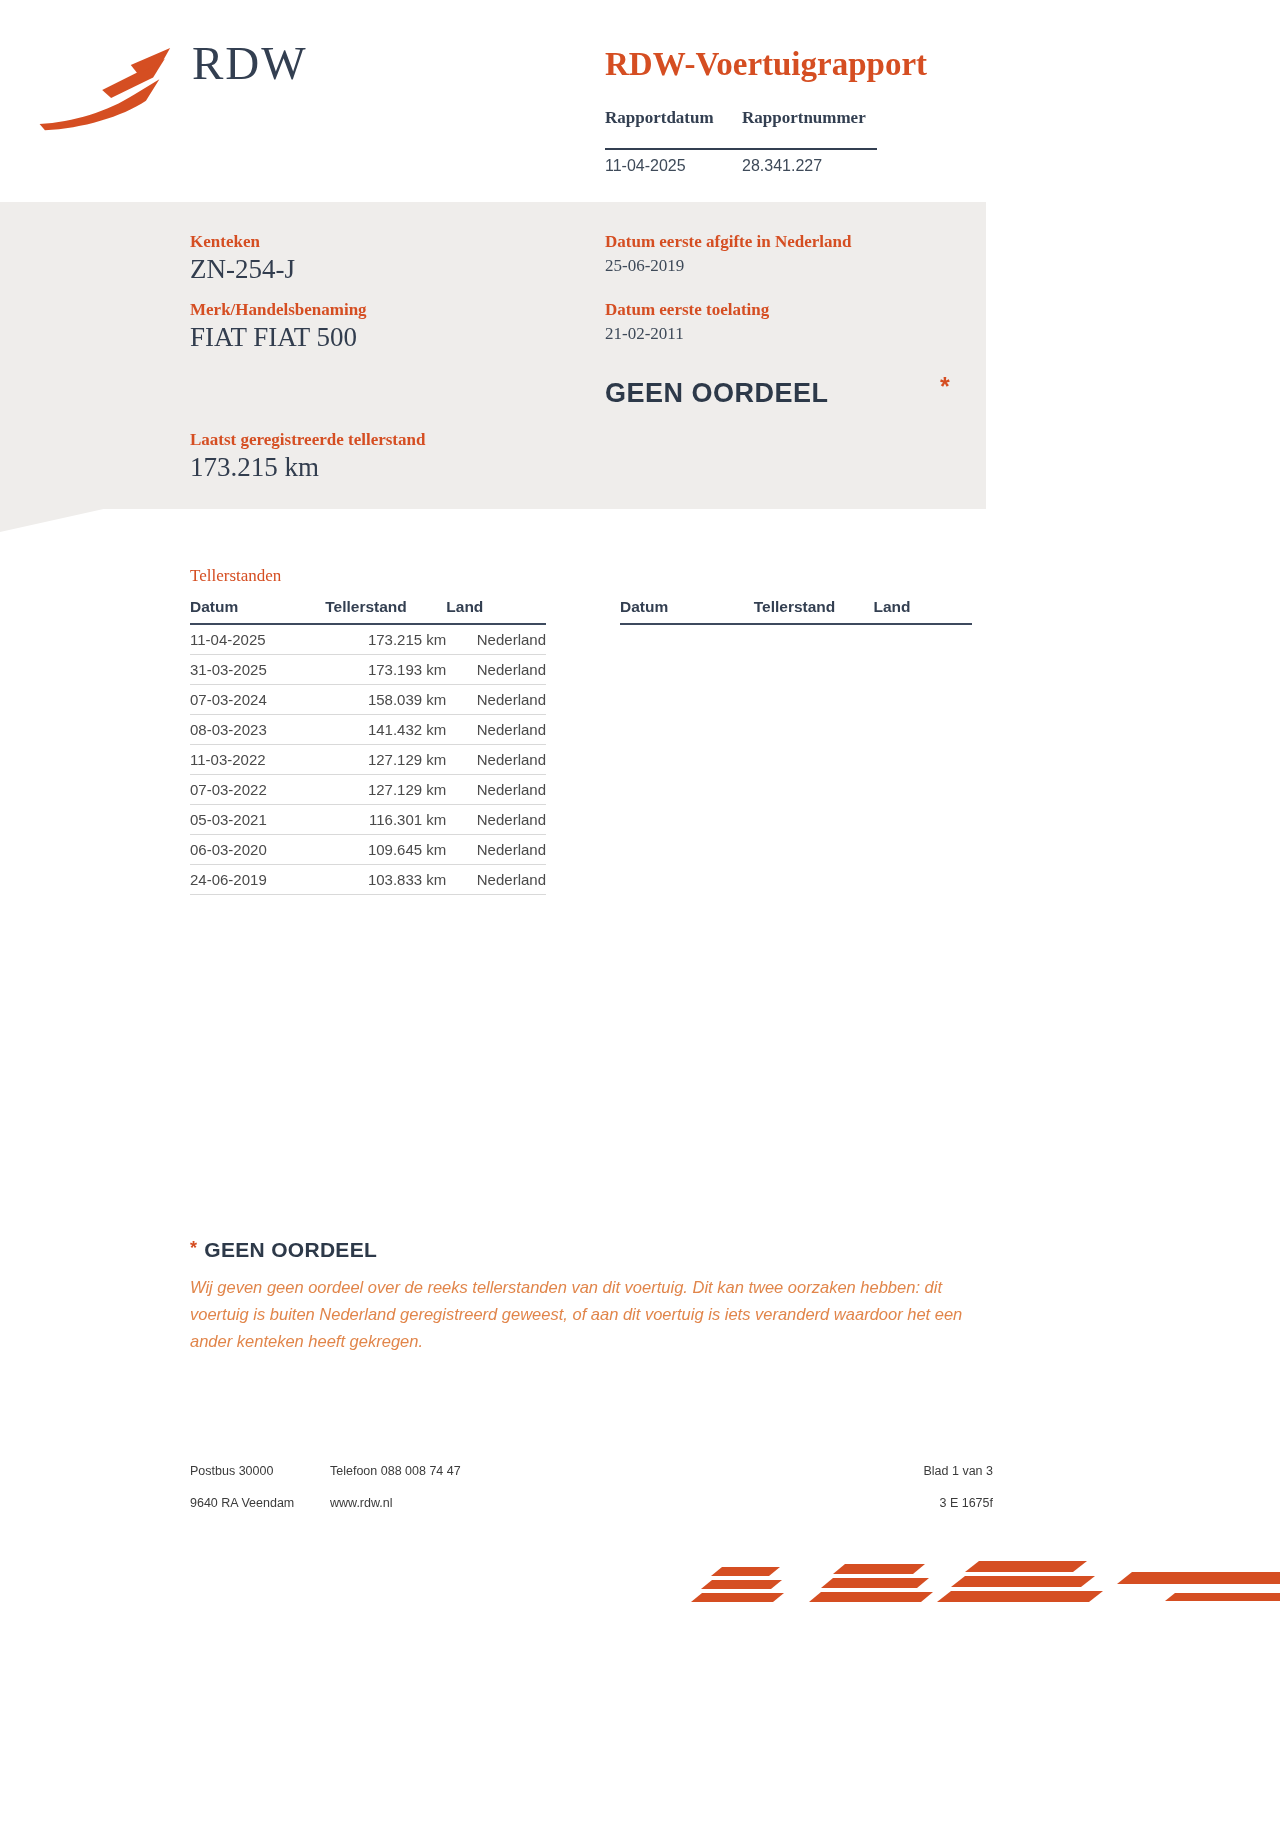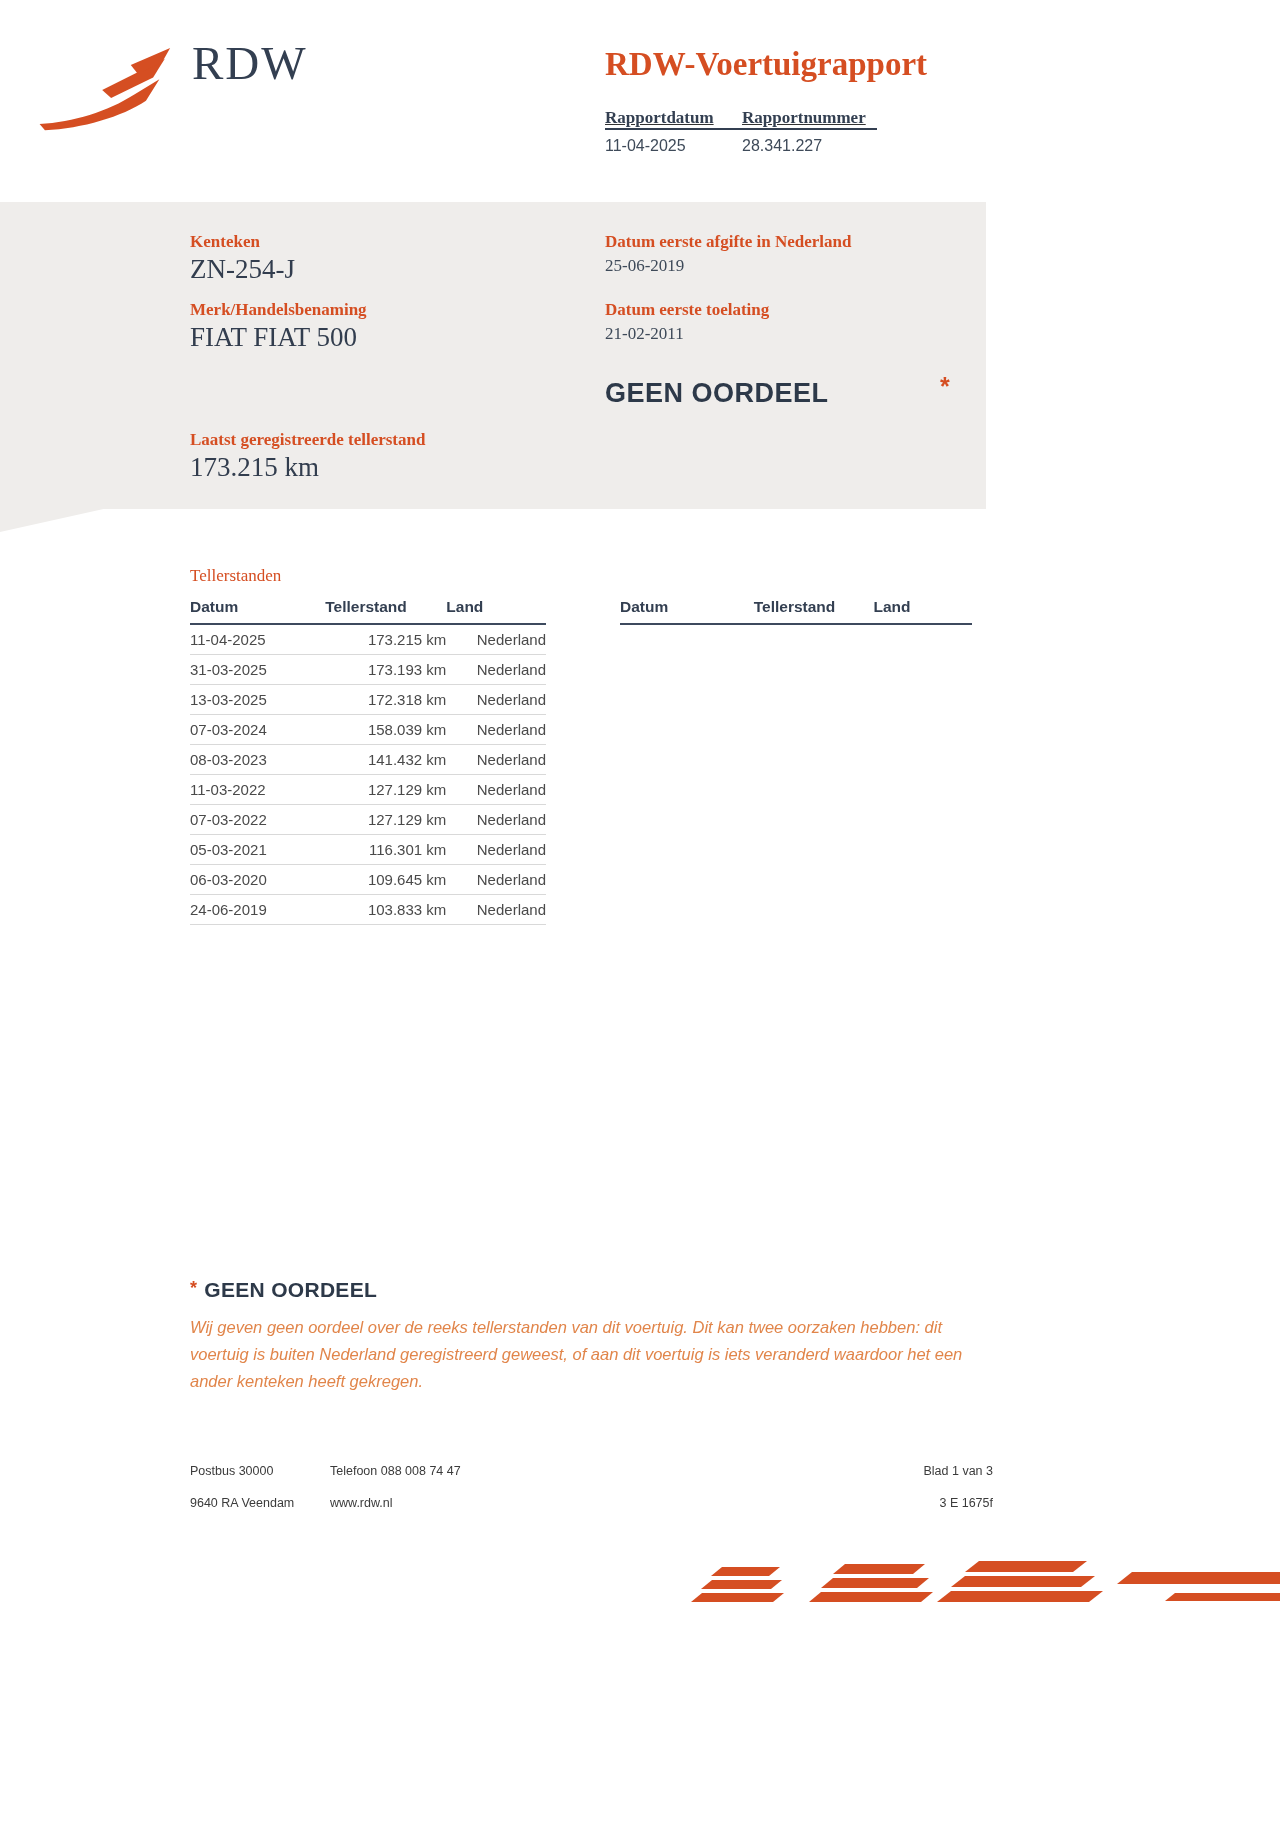--- a/index.html
+++ b/index.html
@@ -19,21 +19,21 @@
 
   
   .logo-svg{position:absolute;left:36px;top:44px;width:152px;height:92px;}
   .logo-svg path{fill:var(--accent);}
   .wordmark{position:absolute;left:192px;top:36px;font-family:"Liberation Serif",serif;
     font-size:47px;font-weight:400;letter-spacing:2px;color:var(--navy);}
   .doc-title{position:absolute;left:605px;top:46px;font-family:"Liberation Serif",serif;
     font-size:33px;font-weight:700;color:var(--accent);white-space:nowrap;text-align:center;}
   .report-meta{position:absolute;left:605px;top:108px;width:300px;}
   .meta-labels{display:grid;grid-template-columns:137px auto;width:272px;
-    border-bottom:2px solid var(--navy);padding-bottom:0;text-decoration:underline;}
+    border-bottom:2px solid var(--navy);padding-bottom:20px;}
   .meta-labels span{font-family:"Liberation Serif",serif;font-weight:700;font-size:17px;color:var(--navy);}
   .meta-values{display:grid;grid-template-columns:137px auto;width:272px;padding-top:7px;}
   .meta-values span{font-size:16px;color:#3e4a59;}
 
   
   .info-panel{position:absolute;left:0;top:202px;width:986px;height:330px;background:var(--panel_bg);
     clip-path:polygon(0 0,100% 0,100% 93%,10.5% 93%,0 100%);}
   .field-label{position:absolute;font-family:"Liberation Serif",serif;font-weight:700;
     font-size:17px;color:var(--accent);white-space:nowrap;}
   .field-value-lg{position:absolute;font-family:"Liberation Serif",serif;font-size:27px;
@@ -57,21 +57,21 @@
   .meter-table.right{left:620px;width:352px;}
   .meter-table col.c1{width:38%;} .meter-table col.c2{width:34%;} .meter-table col.c3{width:28%;}
   .meter-table th{font-weight:700;color:var(--navy);font-size:15.5px;text-align:left;
     padding:4px 0 7px;border-bottom:2px solid #3d4a5e;}
   .meter-table th:first-child{text-align:left;}
   .meter-table td{padding:6px 0;border-bottom:1px solid var(--line);text-align:right;}
   .meter-table td:first-child{text-align:left;}
 
   
   .footnote{position:absolute;left:190px;top:1238px;width:810px;}
-  .footnote-title{font-size:21px;font-weight:700;color:#2d3949;letter-spacing:.3px;margin-top:40px;}
+  .footnote-title{font-size:21px;font-weight:700;color:#2d3949;letter-spacing:.3px;}
   .footnote-title .ast{color:var(--accent);margin-right:7px;font-size:18px;vertical-align:3px;}
   .footnote-body{margin-top:12px;font-size:16.5px;line-height:1.65;color:var(--footnote_text);font-style:italic;}
 
   
   .footer-item{position:absolute;font-size:12.5px;color:var(--footer_text);white-space:nowrap;}
   .f-postbus{left:190px;top:1464px}
   .f-phone{left:330px;top:1464px}
   .f-page{right:287px;top:1464px;text-align:right}
   .f-veendam{left:190px;top:1496px}
   .f-website{left:330px;top:1496px}
@@ -143,25 +143,20 @@
     </thead>
     <tbody>
         <tr>
           <td>11-04-2025</td>
           <td>173.215 km</td>
           <td>Nederland</td>
         </tr>
         <tr>
           <td>31-03-2025</td>
           <td>173.193 km</td>
-          <td>Nederland</td>
-        </tr>
-        <tr>
-          <td>13-03-2025</td>
-          <td>172.318 km</td>
           <td>Nederland</td>
         </tr>
         <tr>
           <td>07-03-2024</td>
           <td>158.039 km</td>
           <td>Nederland</td>
         </tr>
         <tr>
           <td>08-03-2023</td>
           <td>141.432 km</td>

